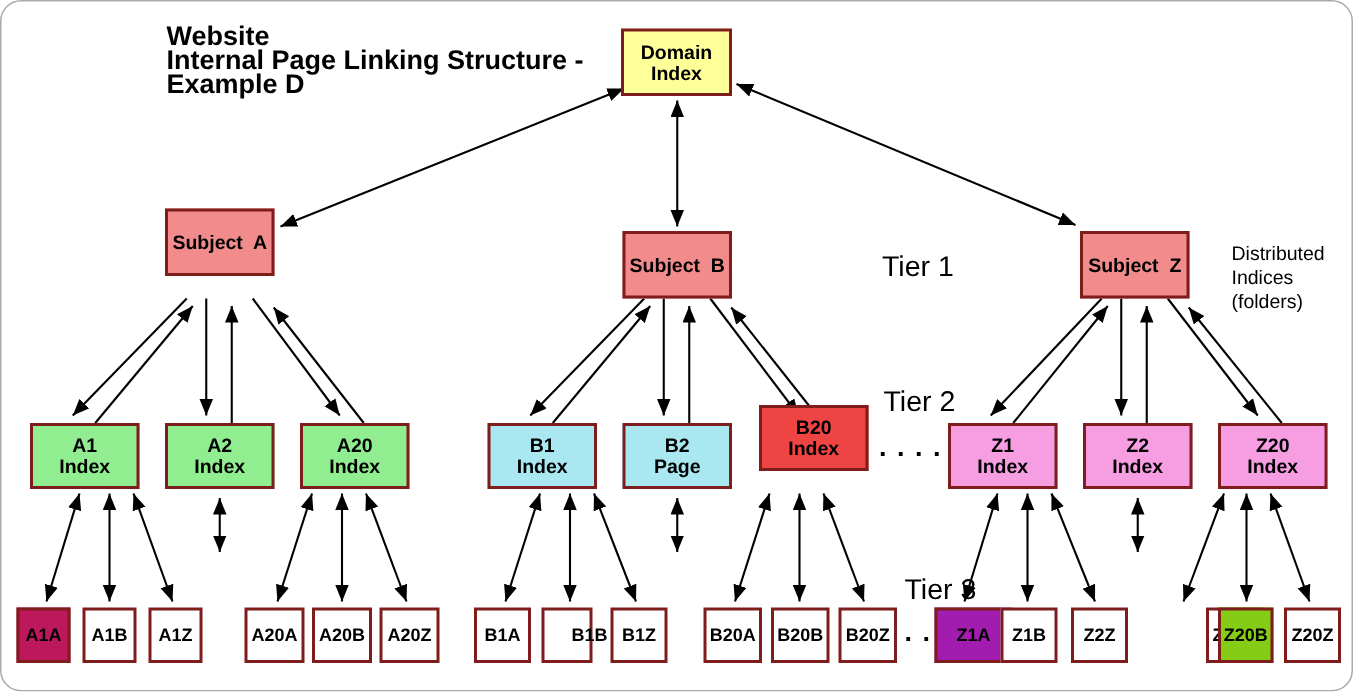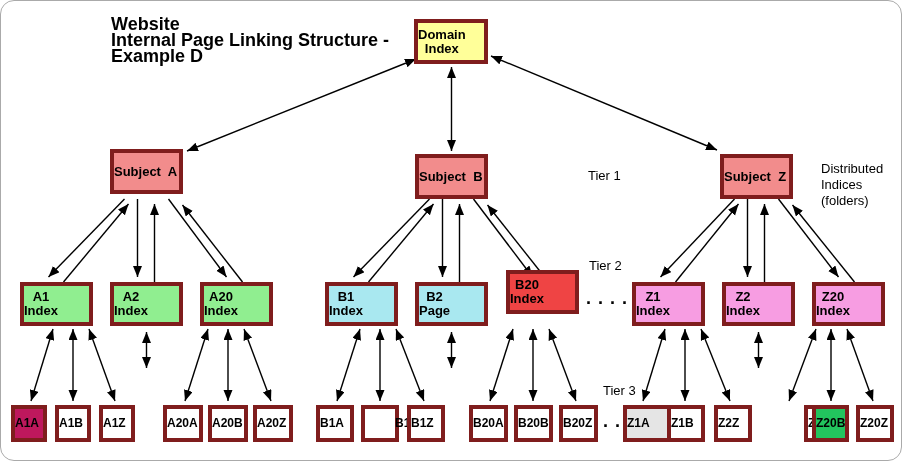--- a/index.html
+++ b/index.html
@@ -12,35 +12,35 @@
     border-radius:14px;
     overflow:hidden;
     font-family:"Liberation Sans","DejaVu Sans",sans-serif;
     color:#000;
   }
   #arrow-layer{position:absolute;left:0;top:0;width:902px;height:461px;}
   #arrow-layer line{stroke:#000;stroke-width:1.4;}
   .node{
     position:absolute;
     box-sizing:border-box;
-    border:4px solid #7f1d1d;
-    display:flex;align-items:center;
+    border:2px solid #7f1d1d;
+    display:flex;align-items:center;justify-content:center;
     text-align:center;
   }
   .node-label{
     white-space:pre-wrap;
     font-weight:bold;
     font-size:13px;
     line-height:14px;
   }
   .tier3 .node-label{font-size:12px;line-height:13px;}
   .txt{position:absolute;white-space:pre-wrap;}
   .title{font-weight:bold;font-size:18px;line-height:16px;}
   .subtitle{font-size:14px;line-height:16px;}
-  .tier-label{font-size:13px;text-align:right;}
+  .tier-label{font-size:19px;text-align:right;}
   .side-note{font-size:13px;line-height:16px;}
   .dots{font-weight:bold;font-size:18px;letter-spacing:1px;}
 </style>
 </head>
 <body>
 
 <div class="frame">
 
   <svg id="arrow-layer" viewBox="0 0 902 461" xmlns="http://www.w3.org/2000/svg">
     <defs>
@@ -109,21 +109,21 @@
 (folders)</div>
 
   <div class="txt dots" style="left:585px;top:287px;">. . . .</div>
   <div class="txt dots" style="left:602px;top:410px;">. .</div>
 
   <div id="nodes">
       <div class="node" style="left: 413px; top: 18px; width: 74px; height: 45px; background: rgb(255, 255, 153);">
         <span class="node-label">Domain
 Index</span>
       </div>
-      <div class="node" style="left: 109px; top: 148px; width: 73px; height: 45px; background: rgb(242, 140, 140);">
+      <div class="node" style="left: 109px; top: 138px; width: 73px; height: 45px; background: rgb(242, 140, 140);">
         <span class="node-label">Subject  A</span>
       </div>
       <div class="node" style="left: 414px; top: 153px; width: 73px; height: 45px; background: rgb(242, 140, 140);">
         <span class="node-label">Subject  B</span>
       </div>
       <div class="node" style="left: 719px; top: 153px; width: 73px; height: 45px; background: rgb(242, 140, 140);">
         <span class="node-label">Subject  Z</span>
       </div>
       <div class="node" style="left: 19px; top: 281px; width: 73px; height: 44px; background: rgb(144, 238, 144);">
         <span class="node-label">A1
@@ -190,32 +190,32 @@
       </div>
       <div class="node tier3" style="left: 468px; top: 404px; width: 39px; height: 37px; background: rgb(255, 255, 255);">
         <span class="node-label">B20A</span>
       </div>
       <div class="node tier3" style="left: 513px; top: 404px; width: 39px; height: 37px; background: rgb(255, 255, 255);">
         <span class="node-label">B20B</span>
       </div>
       <div class="node tier3" style="left: 558px; top: 404px; width: 39px; height: 37px; background: rgb(255, 255, 255);">
         <span class="node-label">B20Z</span>
       </div>
-      <div class="node tier3" style="left: 622px; top: 404px; width: 52px; height: 37px; background: #e5e5e5;">
+      <div class="node tier3" style="left: 622px; top: 404px; width: 52px; height: 37px; background: #a21caf;">
         <span class="node-label">Z1A</span>
       </div>
       <div class="node tier3" style="left: 666px; top: 404px; width: 38px; height: 37px; background: rgb(255, 255, 255);">
         <span class="node-label">Z1B</span>
       </div>
       <div class="node tier3" style="left: 713px; top: 404px; width: 38px; height: 37px; background: rgb(255, 255, 255);">
         <span class="node-label">Z2Z</span>
       </div>
       <div class="node tier3" style="left: 803px; top: 404px; width: 38px; height: 37px; background: rgb(255, 255, 255);">
         <span class="node-label">Z20A</span>
       </div>
-      <div class="node tier3" style="left: 811px; top: 404px; width: 37px; height: 37px; background: #22c55e;">
+      <div class="node tier3" style="left: 811px; top: 404px; width: 37px; height: 37px; background: #84cc16;">
         <span class="node-label">Z20B</span>
       </div>
       <div class="node tier3" style="left: 855px; top: 404px; width: 38px; height: 37px; background: rgb(255, 255, 255);">
         <span class="node-label">Z20Z</span>
       </div>
     </div>
 </div>
 
 </body></html>

